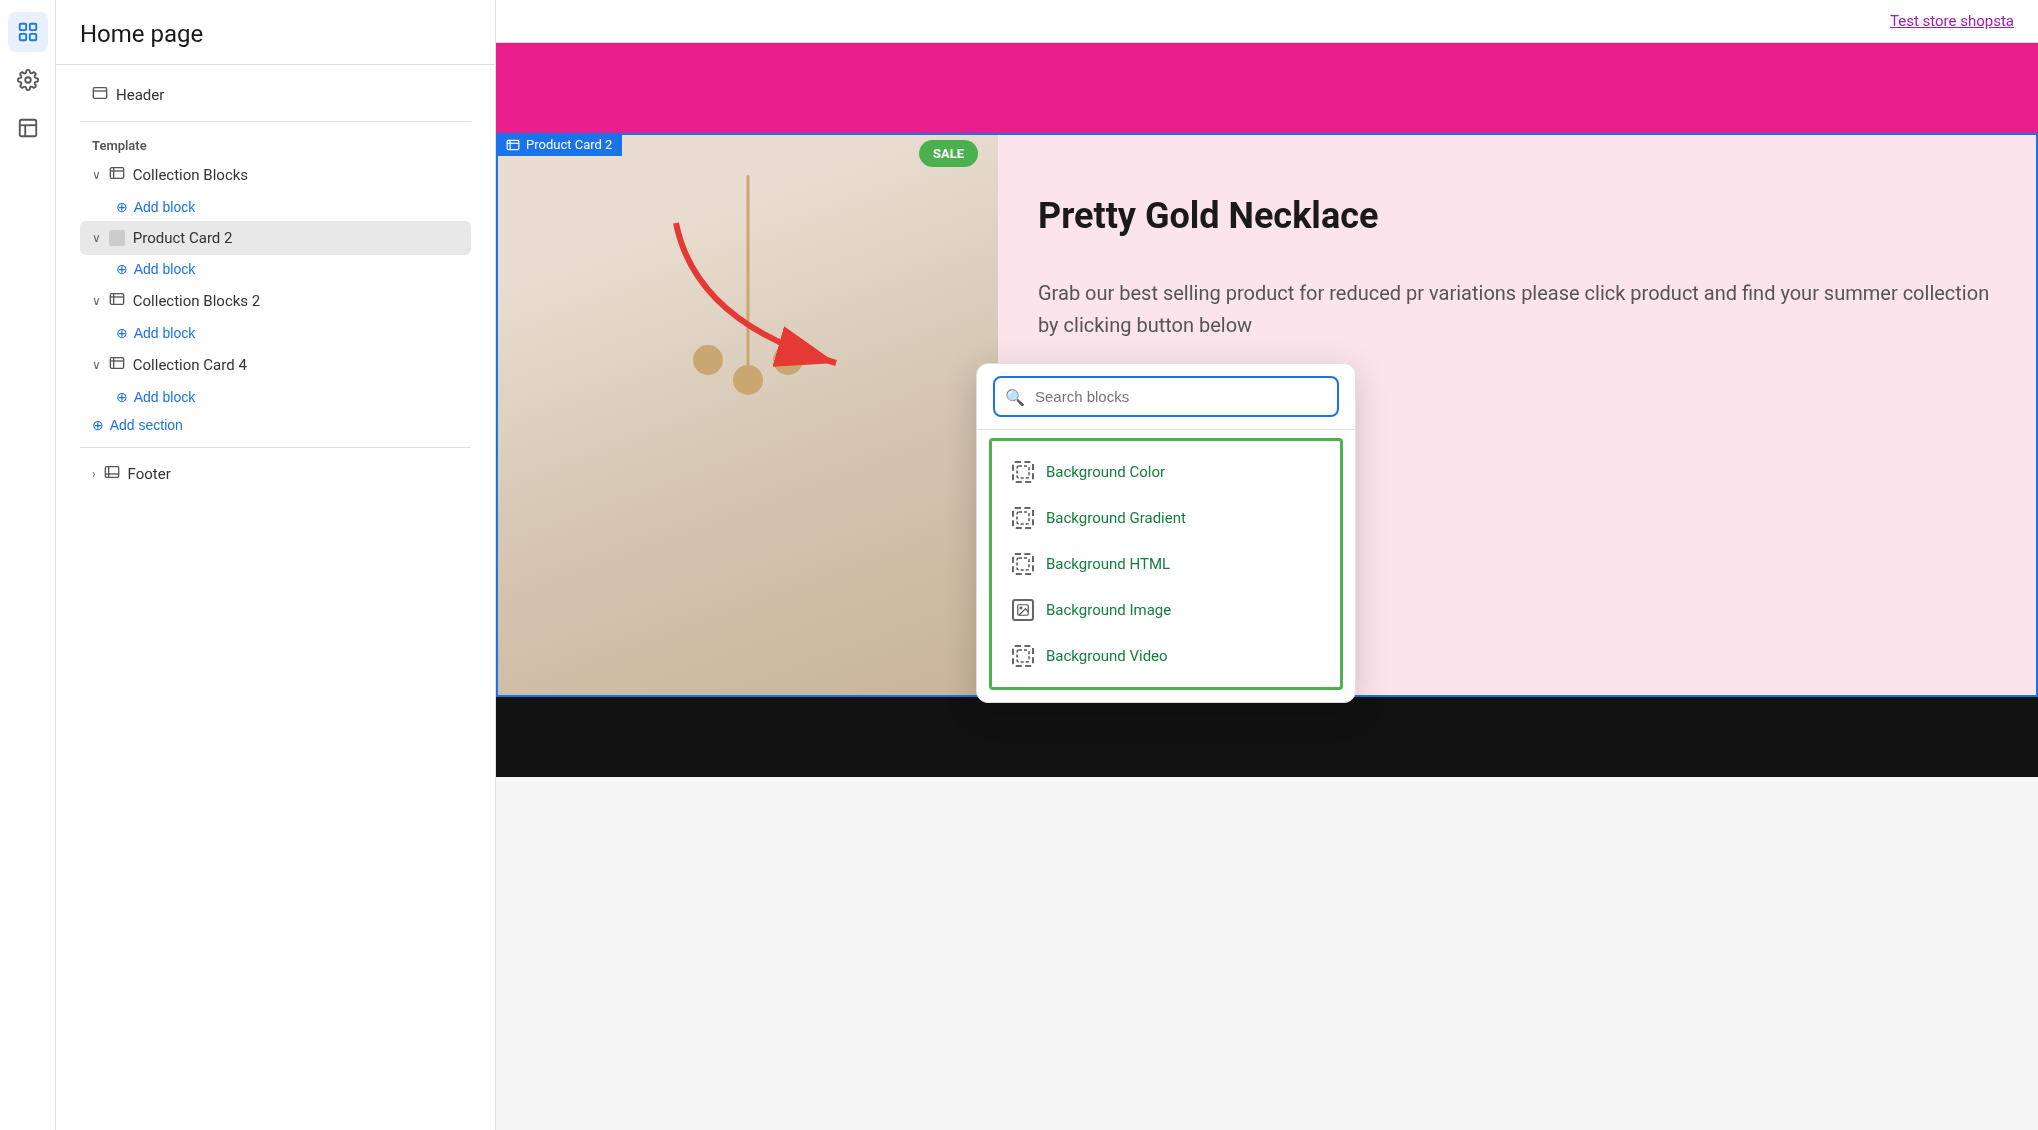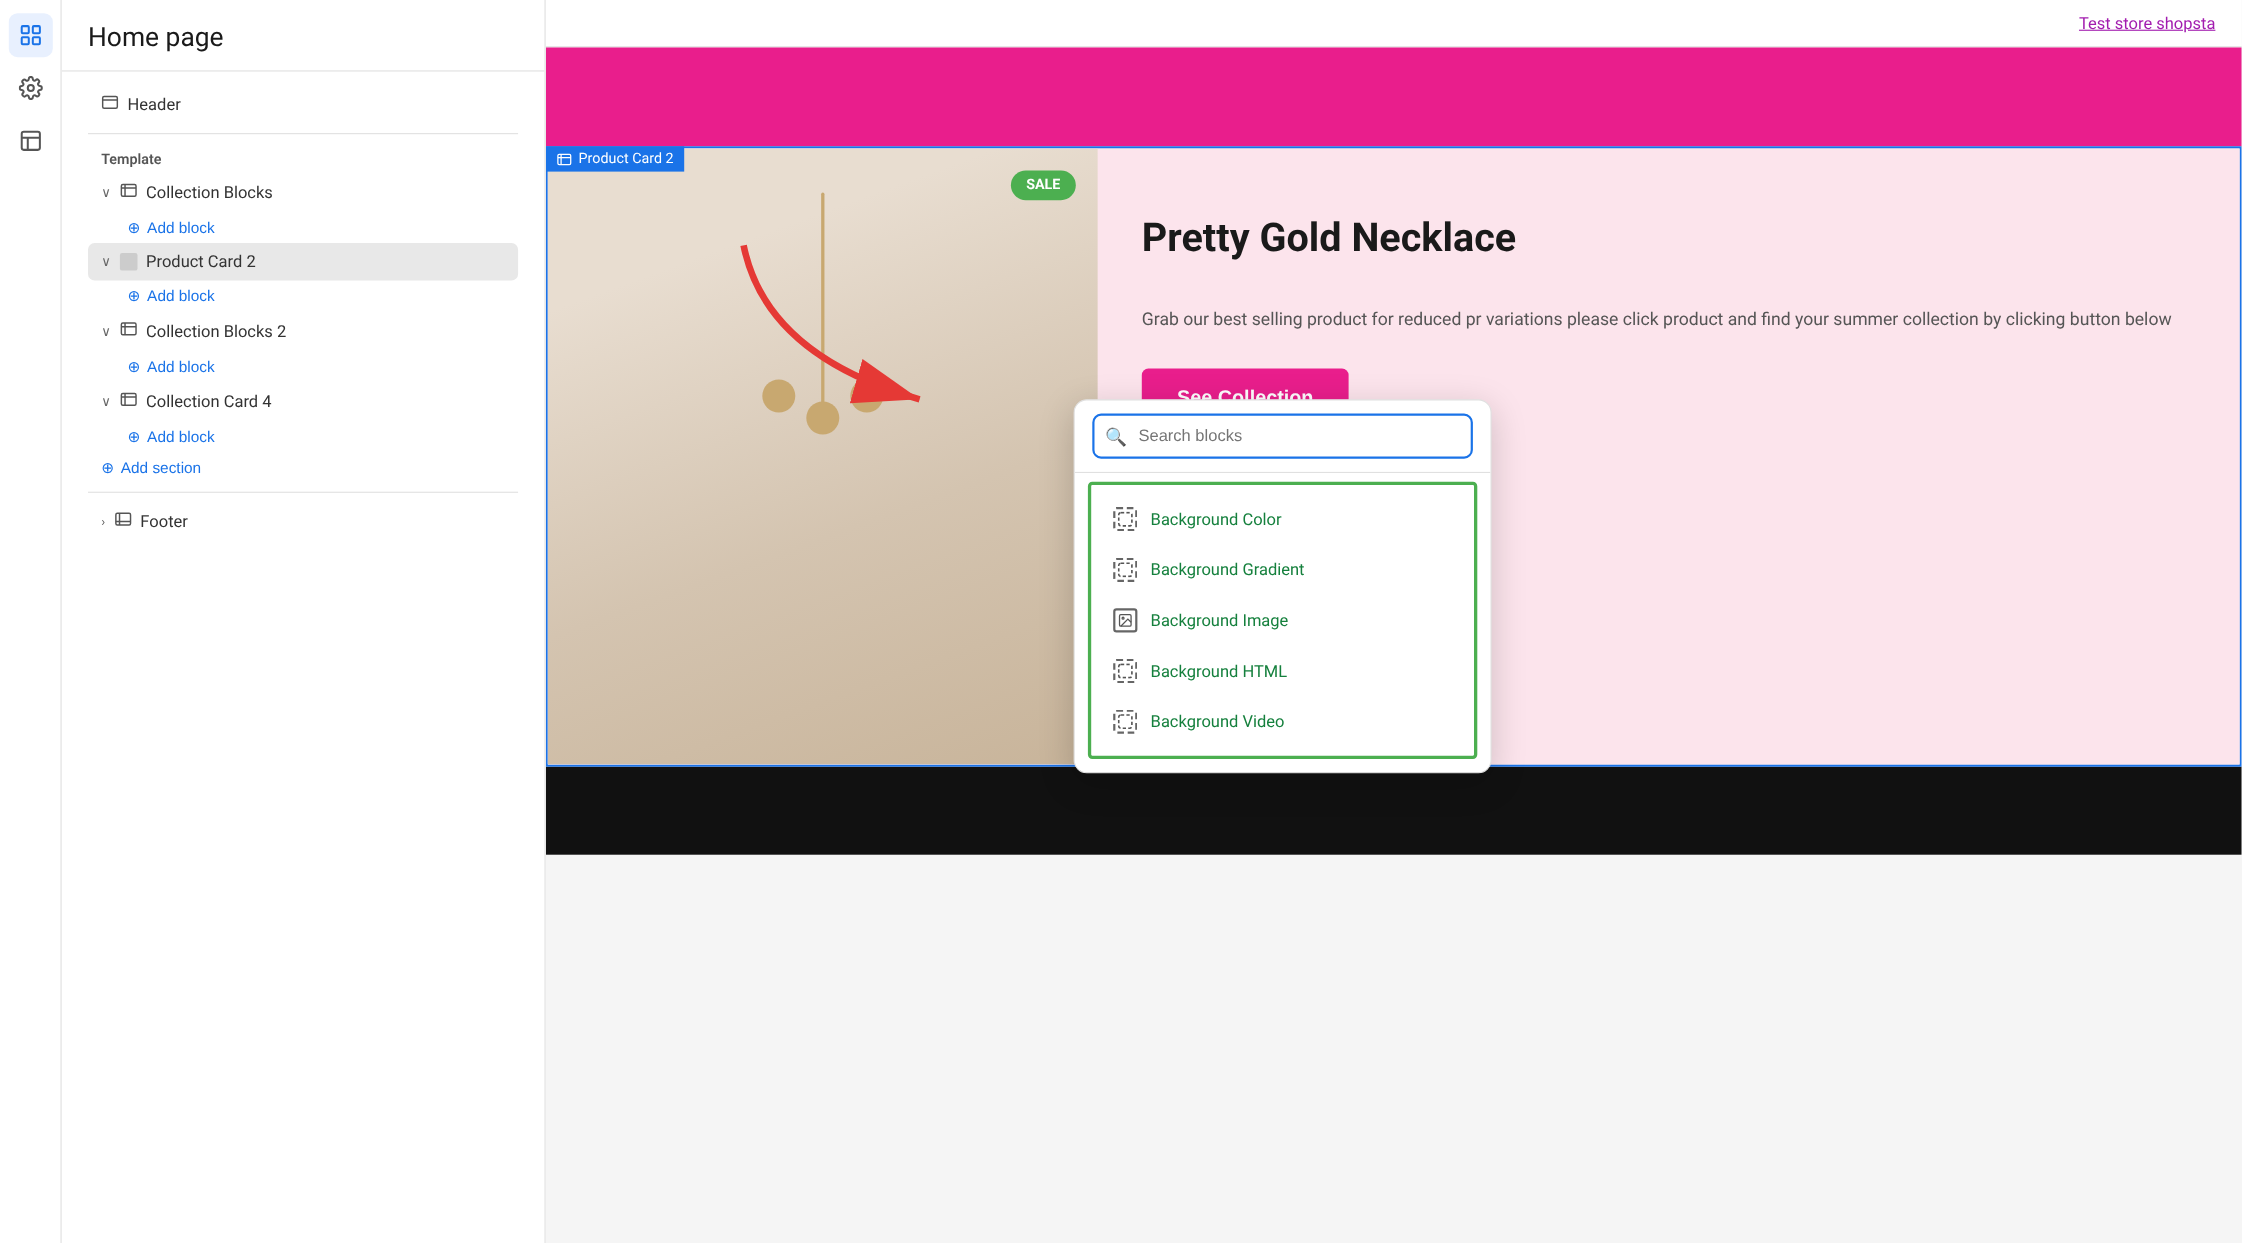--- a/index.html
+++ b/index.html
@@ -163,41 +163,41 @@
       position: relative;
       margin-top: 0;
     }
     .product-image-area {
       width: 500px;
       position: relative;
       overflow: hidden;
     }
     .sale-badge {
       position: absolute;
-      top: 20px;
+      top: 5px;
       right: 20px;
       background: #4caf50;
       color: white;
       font-size: 13px;
       font-weight: 700;
       padding: 6px 14px;
       border-radius: 20px;
     }
     .product-info {
       flex: 1;
       padding: 60px 40px;
     }
     .product-title {
       font-size: 36px;
       font-weight: 700;
       color: #1a1a1a;
       margin-bottom: 16px;
     }
     .product-desc {
-      font-size: 16px;
+      font-size: 20px;
       color: #555;
       line-height: 1.6;
       margin-bottom: 32px;
       margin-top: 40px;
     }
     .see-collection-btn {
       background: #e91e8c;
       color: white;
       border: none;
       padding: 16px 32px;
@@ -551,43 +551,43 @@
         <div class="block-item">
           <div class="block-item-icon">
             <svg width="14" height="14" viewBox="0 0 14 14">
                 <rect x="1" y="1" width="12" height="12" rx="2" fill="none" stroke="#555" stroke-width="1.5" stroke-dasharray="3 2"></rect>
               </svg>
           </div>
           <span>Background Gradient</span>
         </div>
 
         <div class="block-item">
+          <div class="block-item-icon">
+            <svg width="14" height="14" viewBox="0 0 14 14">
+                <rect x="1" y="1" width="12" height="12" rx="2" fill="none" stroke="#555" stroke-width="1.5" stroke-dasharray="3 2"></rect>
+              </svg>
+          </div>
+          <span>Background HTML</span>
+        </div>
+
+        <div class="block-item">
           <div class="block-item-icon image-icon">
             <svg width="14" height="14" viewBox="0 0 24 24" fill="none" stroke="#555" stroke-width="2">
               <rect x="3" y="3" width="18" height="18" rx="2" ry="2"></rect>
               <circle cx="8.5" cy="8.5" r="1.5"></circle>
               <polyline points="21 15 16 10 5 21"></polyline>
             </svg>
           </div>
           <span>Background Image</span>
         </div>
 
         <div class="block-item">
           <div class="block-item-icon">
             <svg width="14" height="14" viewBox="0 0 14 14">
                 <rect x="1" y="1" width="12" height="12" rx="2" fill="none" stroke="#555" stroke-width="1.5" stroke-dasharray="3 2"></rect>
               </svg>
           </div>
-          <span>Background HTML</span>
-        </div>
-
-        <div class="block-item">
-          <div class="block-item-icon">
-            <svg width="14" height="14" viewBox="0 0 14 14">
-                <rect x="1" y="1" width="12" height="12" rx="2" fill="none" stroke="#555" stroke-width="1.5" stroke-dasharray="3 2"></rect>
-              </svg>
-          </div>
           <span>Background Video</span>
         </div>
       </div>
     </div>
   </div>
 </div>
 
 </body></html>

